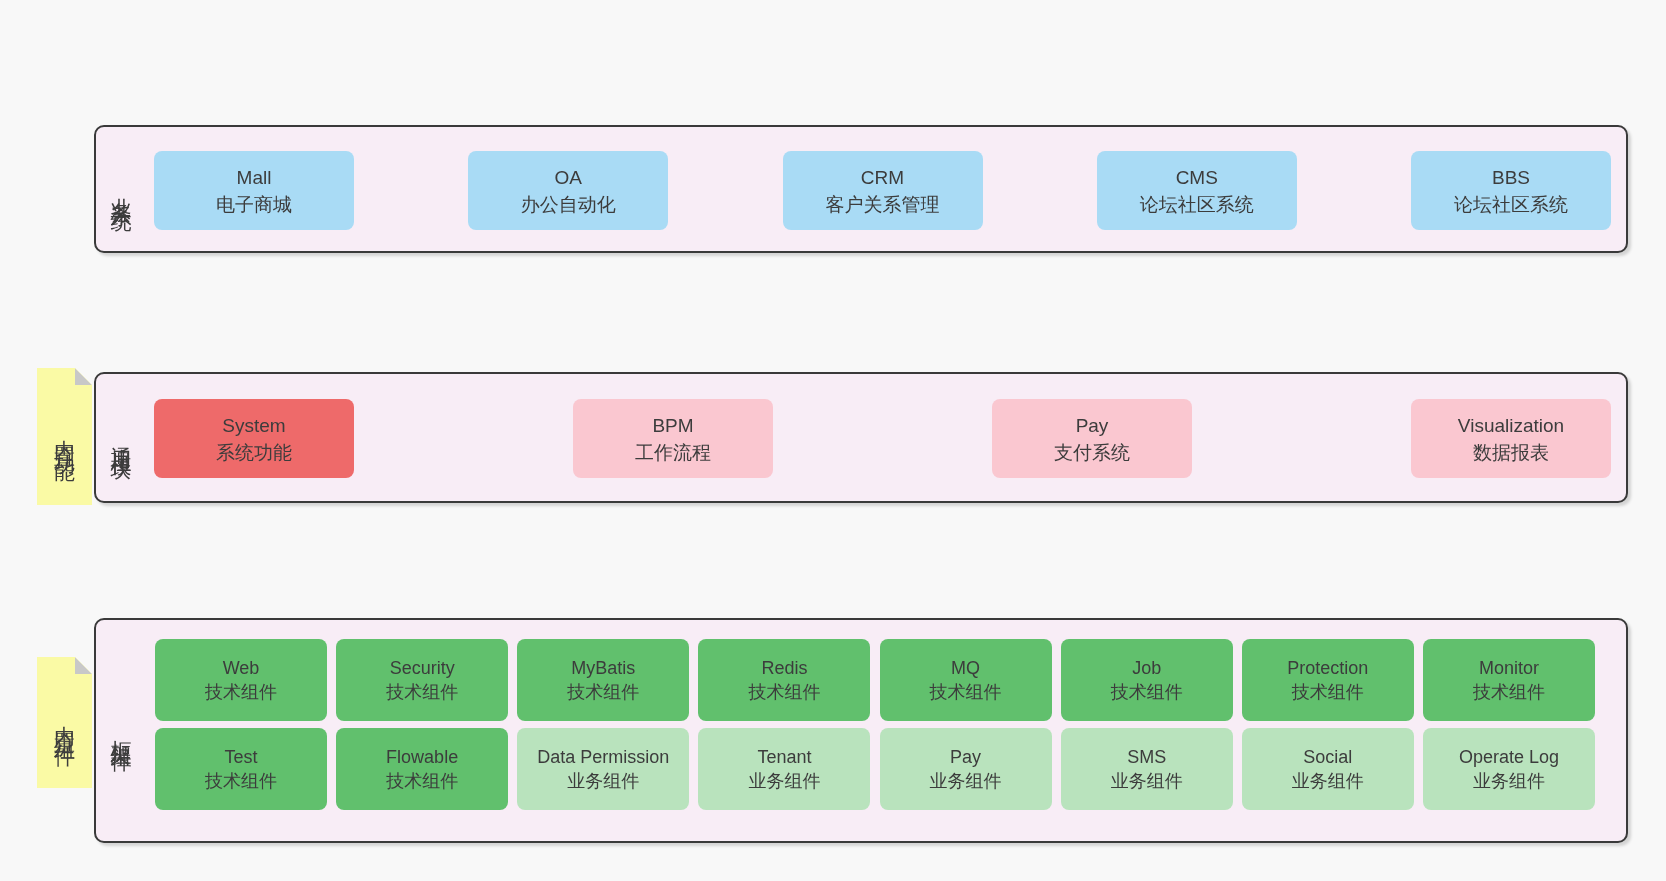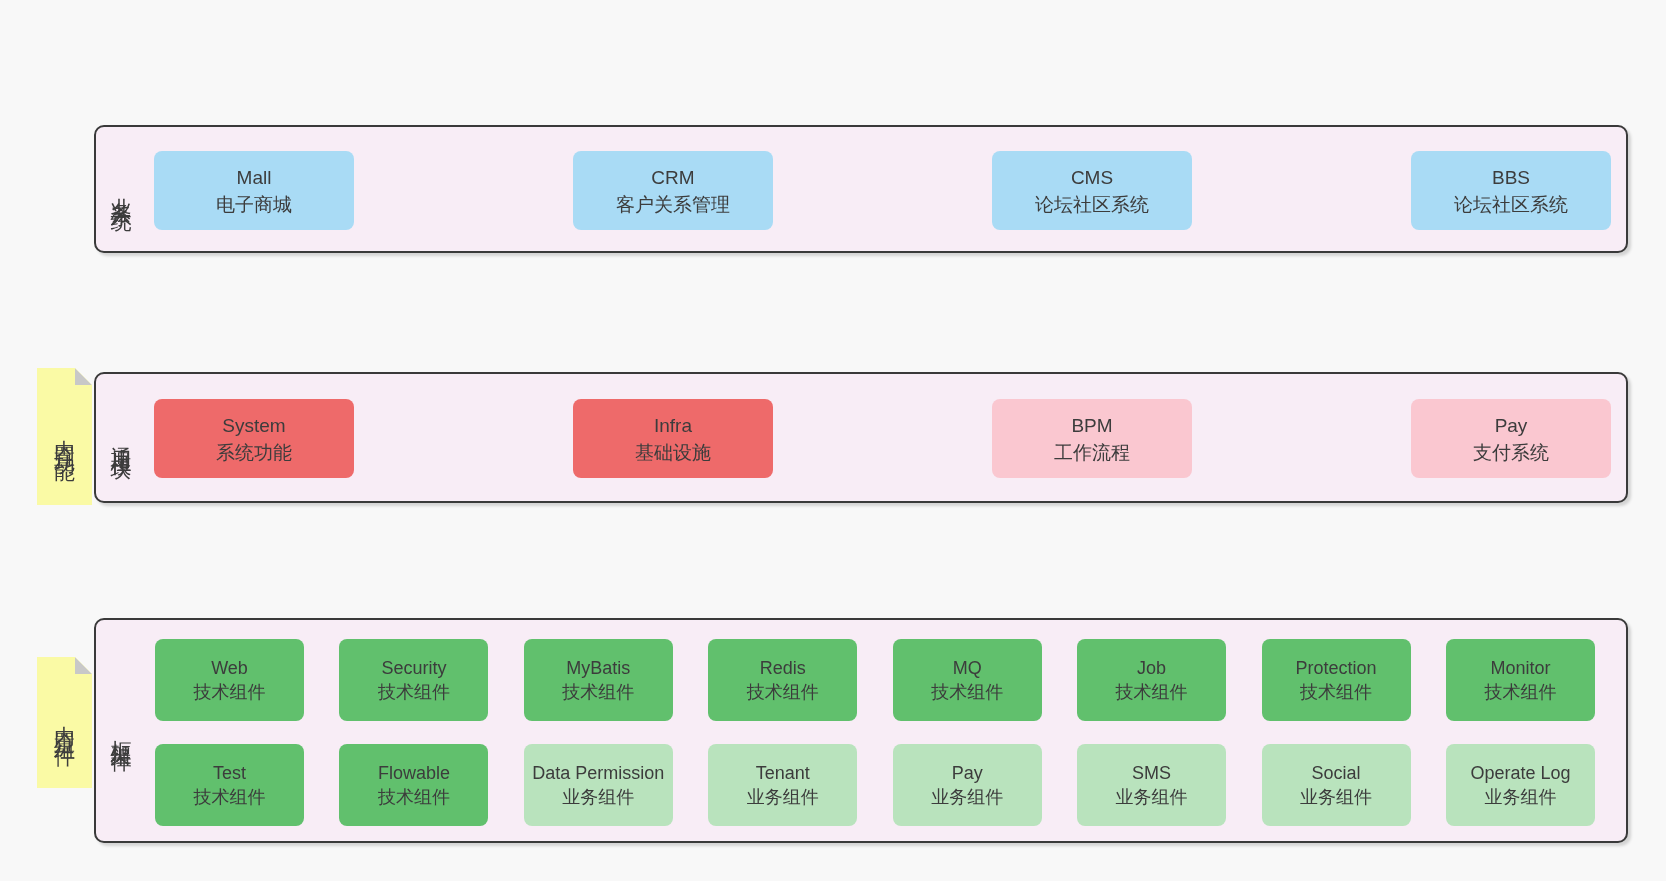--- a/index.html
+++ b/index.html
@@ -37,22 +37,22 @@
   }
 
   
   .row{position:absolute;display:flex;justify-content:space-between;}
   #panel-business .row,#panel-modules .row{left:58px;right:15px;}
   #panel-business .row{top:24px;}
   #panel-modules .row{top:25px;}
   #panel-business .box,#panel-modules .box{width:200px;height:79px;}
   #panel-framework .row{left:59px;right:31px;}
   #panel-framework .row.r1{top:19px;}
-  #panel-framework .row.r2{top:124px;}
-  #panel-framework .box{width:149px;height:82px;font-size:18px;line-height:24px;}
+  #panel-framework .row.r2{top:108px;}
+  #panel-framework .box{width:172px;height:82px;font-size:18px;line-height:24px;}
 
   .box{
     border-radius:8px;
     display:flex;flex-direction:column;align-items:center;justify-content:center;
     text-align:center;font-size:19px;line-height:27px;
   }
   .c-blue{background:var(--blue);}
   .c-red{background:var(--red);}
   .c-pink{background:var(--pink);}
   .c-green{background:var(--green);}
@@ -96,20 +96,24 @@
   <section class="panel" id="panel-business">
     <div class="vlabel">
       <span>业务系统</span>
     </div>
     <div class="row">
         <div class="box c-blue">
     <div class="box-name">Mall</div>
     <div class="box-sub">电子商城</div>
   </div>
         <div class="box c-blue">
+    <div class="box-name">OA</div>
+    <div class="box-sub">办公自动化</div>
+  </div>
+        <div class="box c-blue">
     <div class="box-name">CRM</div>
     <div class="box-sub">客户关系管理</div>
   </div>
         <div class="box c-blue">
     <div class="box-name">CMS</div>
     <div class="box-sub">论坛社区系统</div>
   </div>
         <div class="box c-blue">
     <div class="box-name">BBS</div>
     <div class="box-sub">论坛社区系统</div>
@@ -120,31 +124,31 @@
 
   <section class="panel" id="panel-modules">
     <div class="vlabel">
       <span>通用模块</span>
     </div>
     <div class="row">
         <div class="box c-red">
     <div class="box-name">System</div>
     <div class="box-sub">系统功能</div>
   </div>
-        <div class="box c-red">
-    <div class="box-name">Infra</div>
-    <div class="box-sub">基础设施</div>
-  </div>
         <div class="box c-pink">
     <div class="box-name">BPM</div>
     <div class="box-sub">工作流程</div>
   </div>
         <div class="box c-pink">
     <div class="box-name">Pay</div>
     <div class="box-sub">支付系统</div>
+  </div>
+        <div class="box c-pink">
+    <div class="box-name">Visualization</div>
+    <div class="box-sub">数据报表</div>
   </div>
       </div>
   </section>
 
 
   <section class="panel" id="panel-framework">
     <div class="vlabel">
       <span>框架组件</span>
     </div>
     <div class="row r1">

